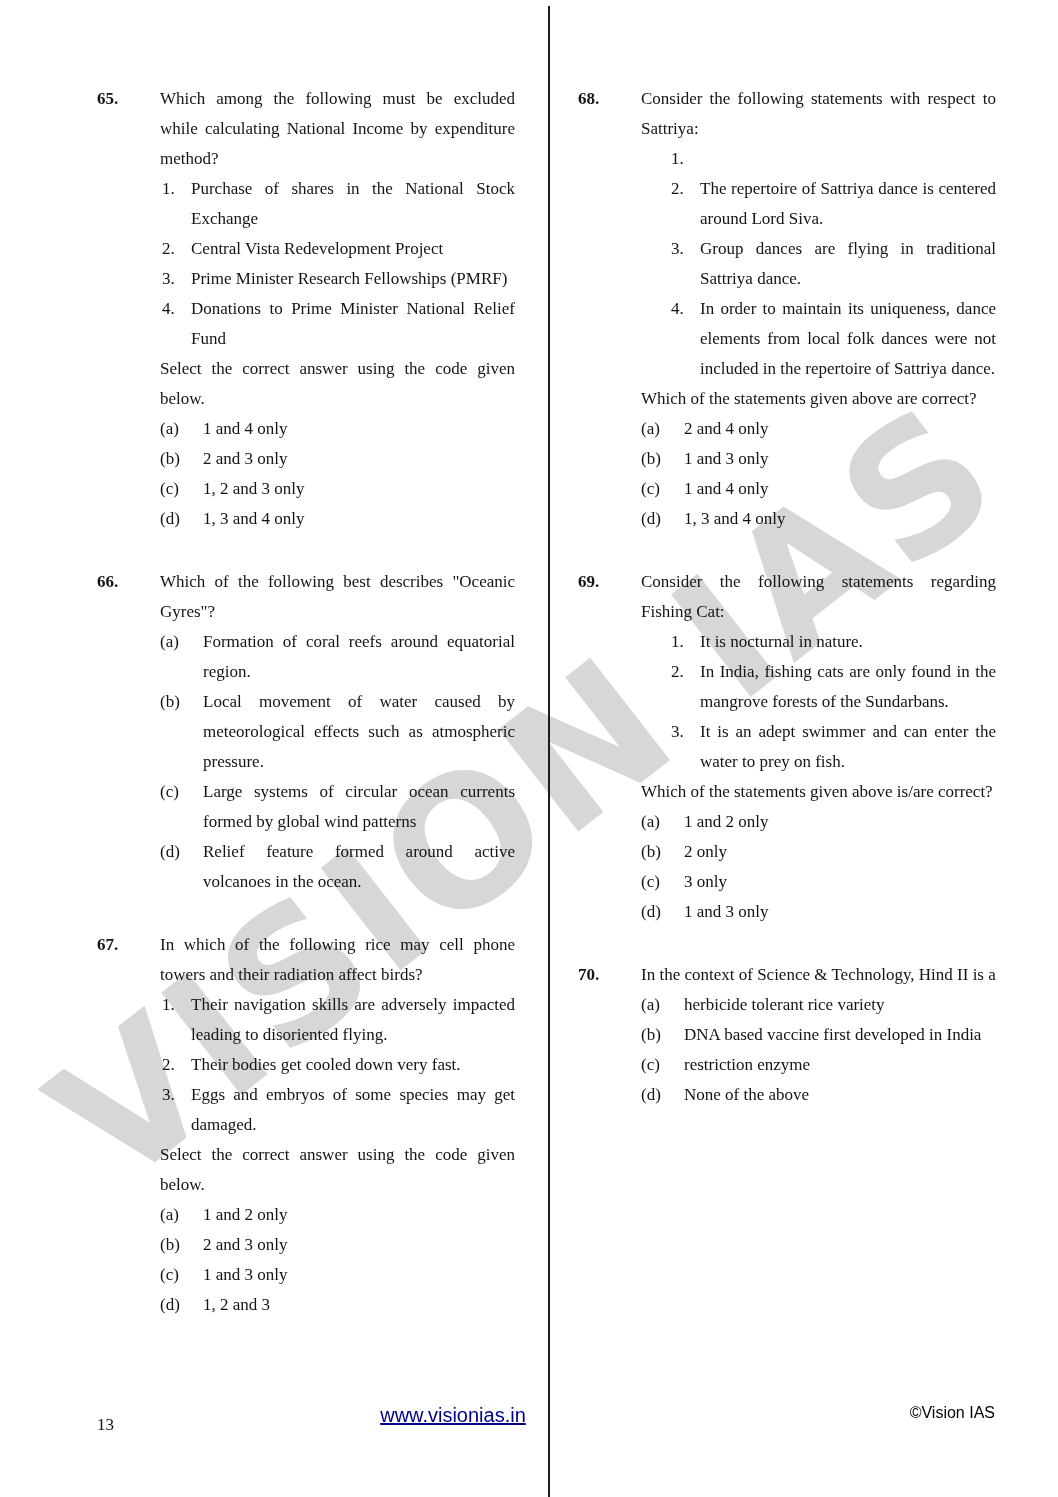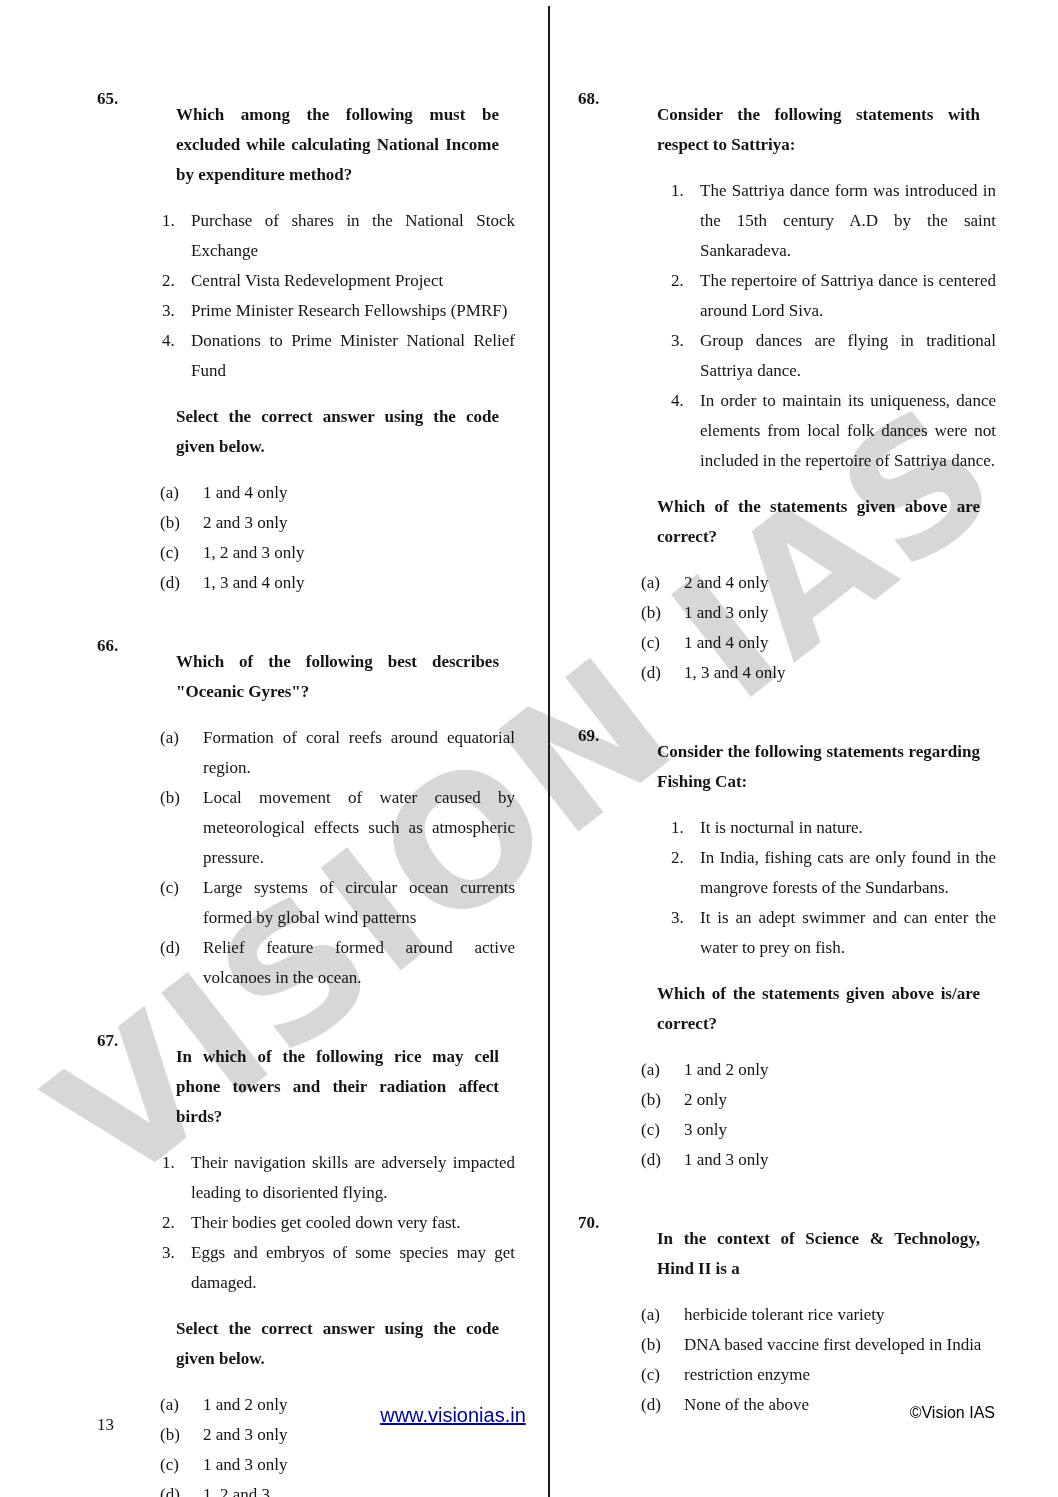--- a/index.html
+++ b/index.html
@@ -59,23 +59,22 @@
   .qnum {
     width: 63px;
     flex: none;
     font-weight: bold;
   }
   .qbody {
     width: 355px;
     flex: none;
   }
   .stem {
-    margin: 16px;
+    margin: 0;
     text-align: justify;
-    font-weight: bold;
   }
   .statement {
     display: flex;
     padding-left: 2px;
   }
   .col-right .statement {
     padding-left: 30px;
   }
   .slabel {
     width: 29px;
@@ -240,21 +239,20 @@
   </div>
 
   <div class="col col-right">
 
     <div class="question">
       <div class="qnum">68.</div>
       <div class="qbody">
         <p class="stem">Consider the following statements with respect to Sattriya:</p>
         <div class="statement">
           <span class="slabel">1.</span>
-          <span class="stext">The Sattriya dance form was introduced in the 15th century A.D by the saint Sankaradeva.</span>
         </div>
         <div class="statement">
           <span class="slabel">2.</span>
           <span class="stext">The repertoire of Sattriya dance is centered around Lord Siva.</span>
         </div>
         <div class="statement">
           <span class="slabel">3.</span>
           <span class="stext">Group dances are flying in traditional Sattriya dance.</span>
         </div>
         <div class="statement">

